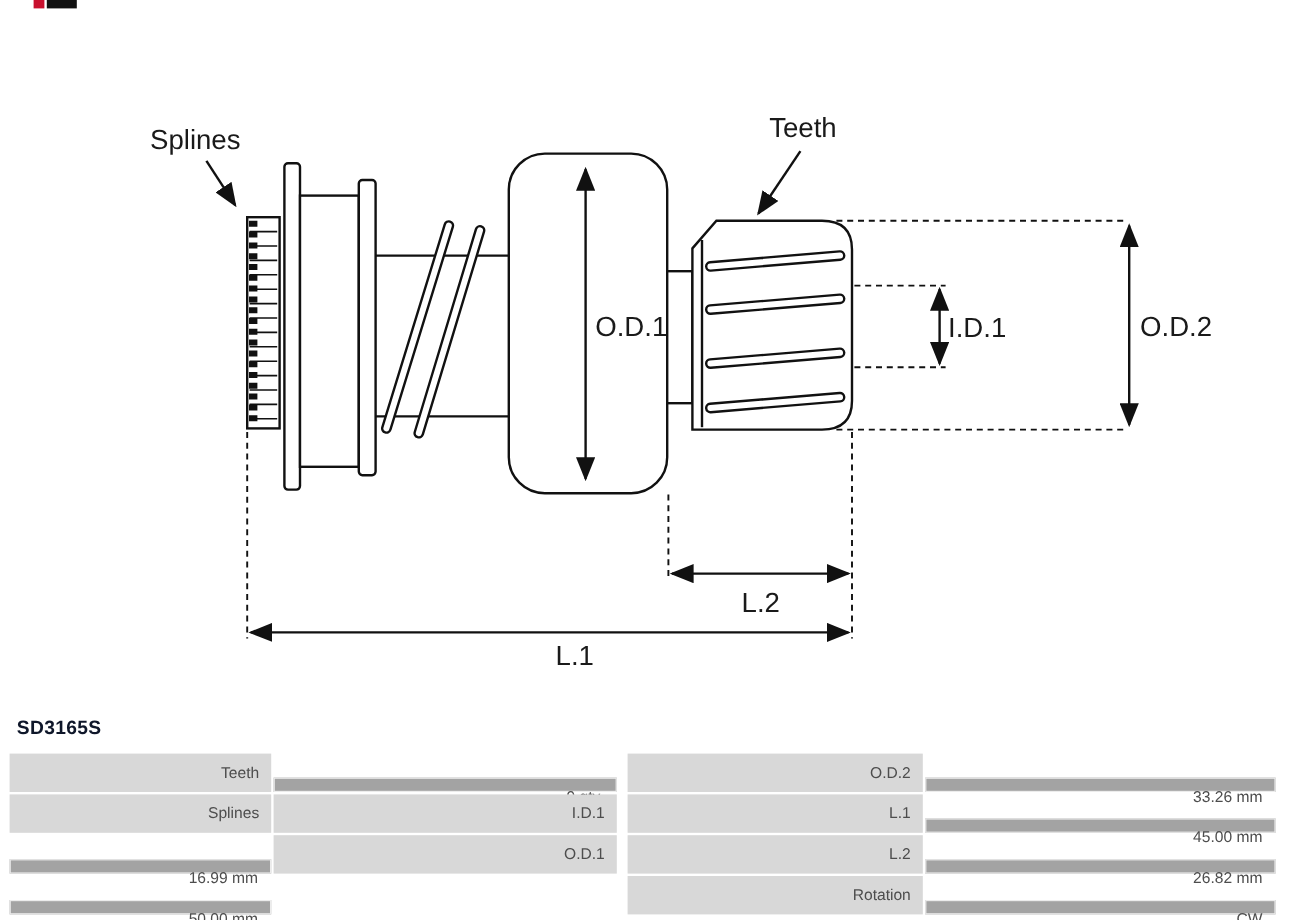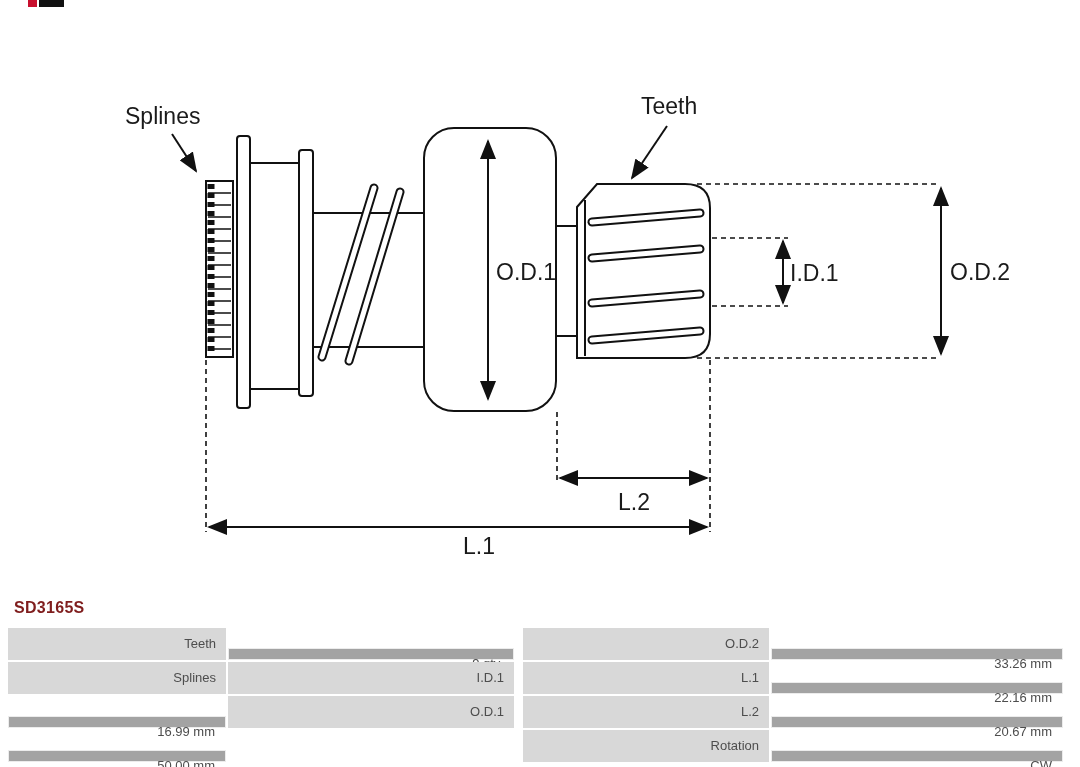--- a/index.html
+++ b/index.html
@@ -14,21 +14,21 @@
   .drawing{position:absolute;left:0;top:0;}
   .st{stroke:#111;stroke-width:2;fill:none;}
   .stf{stroke:#111;stroke-width:2;fill:#fff;}
   .thin{stroke:#111;stroke-width:1.3;fill:none;}
   .dsh{stroke:#111;stroke-width:1.6;fill:none;stroke-dasharray:5 4;}
   .dim{stroke:#111;stroke-width:2;fill:none;}
   .lbl{font-family:"Liberation Sans",sans-serif;font-size:23px;fill:#1a1a1a;}
   .mid{text-anchor:middle;}
 
   
-  .part-number{position:absolute;left:14px;top:599px;margin:0;font-size:16px;font-weight:bold;color:#7f1d1d;letter-spacing:.3px;}
+  .part-number{position:absolute;left:14px;top:599px;margin:0;font-size:16px;font-weight:bold;color:#0f172a;letter-spacing:.3px;}
 
   
   .specs{position:absolute;left:8px;top:628px;width:1051px;display:flex;gap:9px;}
   .spec-table{display:grid;grid-auto-rows:32px;gap:2px;}
   .spec-table.left{grid-template-columns:218px 286px;}
   .spec-table.right{grid-template-columns:246px 292px;}
   .cell{box-sizing:border-box;font-size:13px;color:#4d4d4d;text-align:right;padding-right:10px;line-height:32px;white-space:nowrap;}
   .cell.label{background:#d8d8d8;}
   .cell.value{background:#a3a3a3;border:1px solid #ececec;line-height:30px;margin-top:20px;}
 </style>
@@ -135,19 +135,19 @@
     <div class="cell label">Splines</div>
     <div class="cell label">I.D.1</div>
     <div class="cell value">16.99 mm</div>
     <div class="cell label">O.D.1</div>
     <div class="cell value">50.00 mm</div>
   </div>
   <div class="spec-table right">
     <div class="cell label">O.D.2</div>
     <div class="cell value">33.26 mm</div>
     <div class="cell label">L.1</div>
-    <div class="cell value">22.16 mm</div>
+    <div class="cell value">45.00 mm</div>
     <div class="cell label">L.2</div>
-    <div class="cell value">20.67 mm</div>
+    <div class="cell value">26.82 mm</div>
     <div class="cell label">Rotation</div>
     <div class="cell value">CW</div>
   </div>
 </section>
 
 </body></html>

